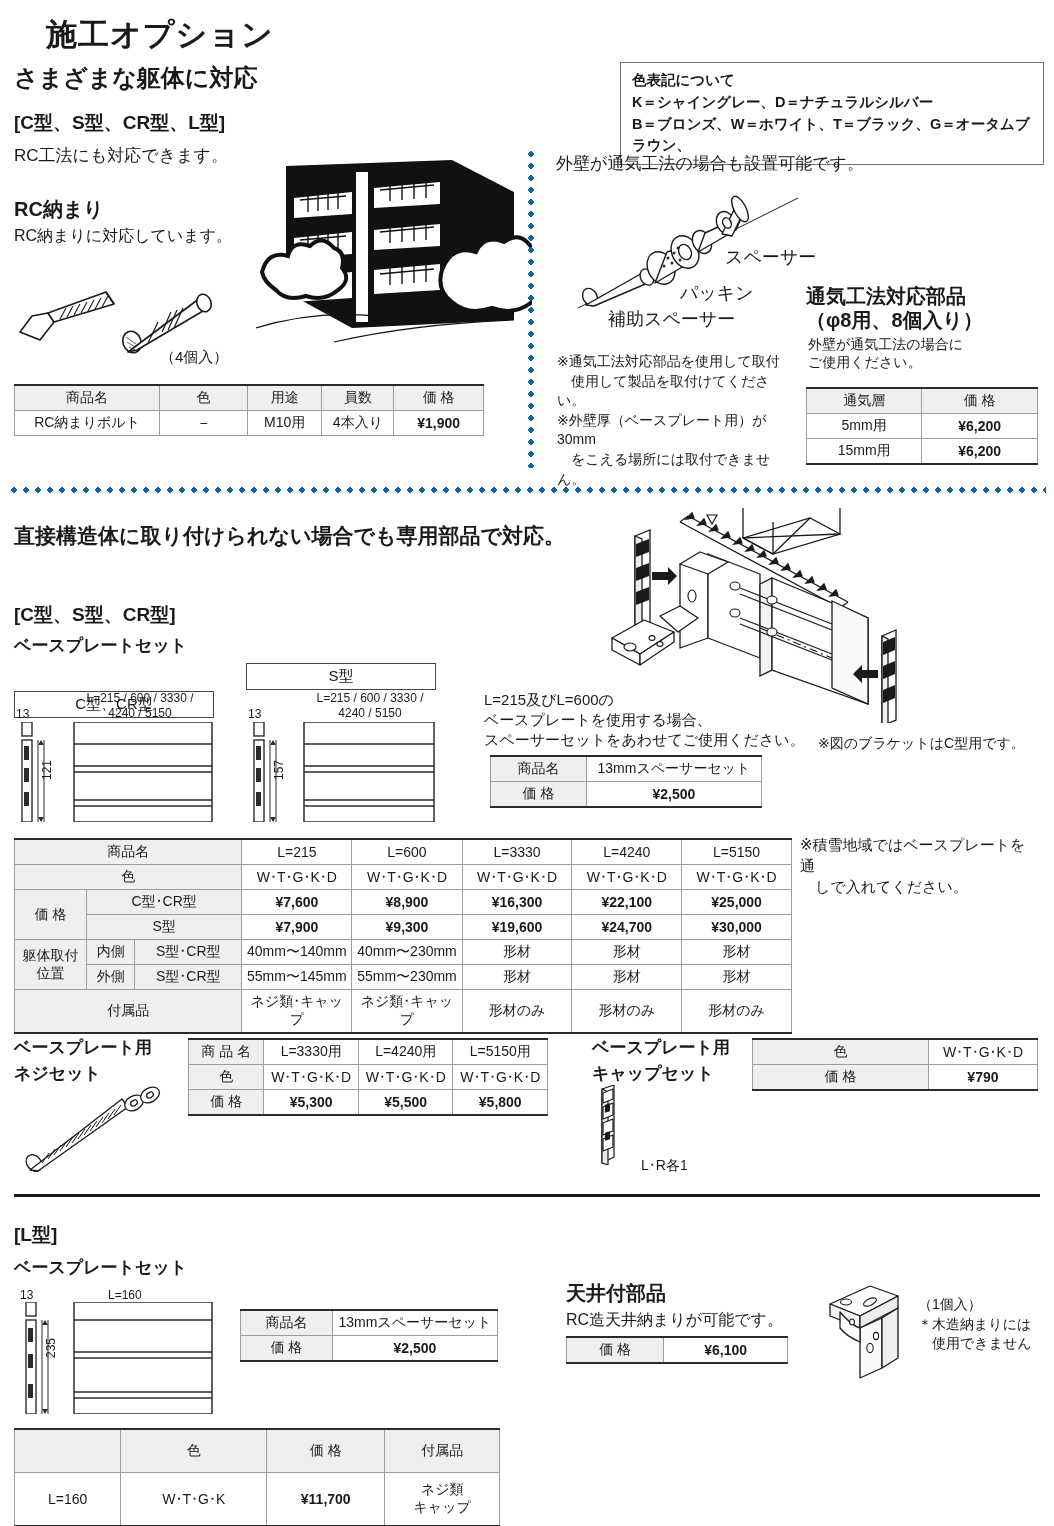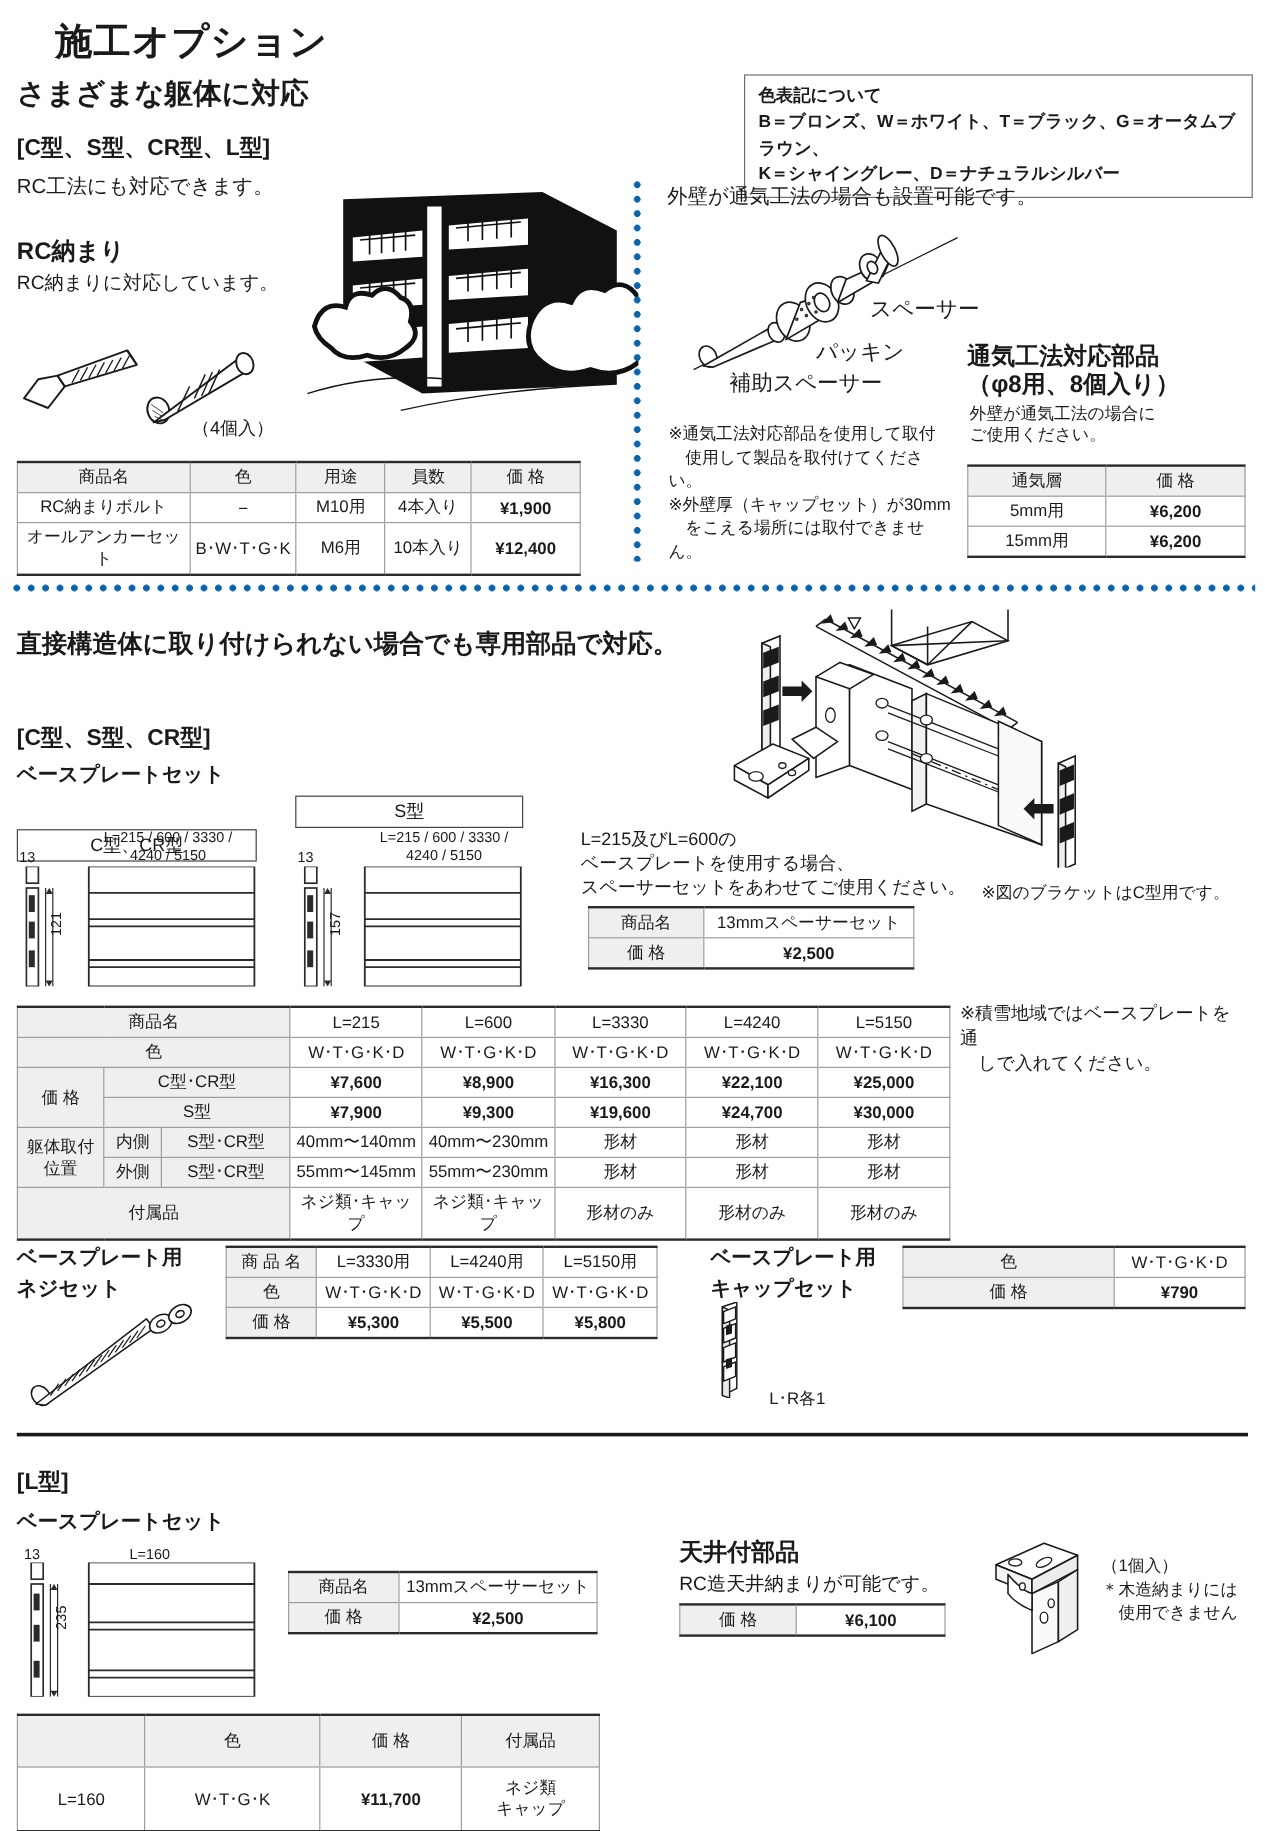--- a/index.html
+++ b/index.html
@@ -64,22 +64,22 @@
 </head>
 <body>
 
 <div class="abs page-title" style="left:14px;top:14px;margin-left:32px;">施工オプション</div>
 <div class="abs sub-title" style="left:14px;top:62px;">さまざまな躯体に対応</div>
 <div class="abs type-line" style="left:14px;top:110px;">[C型、S型、CR型、L型]</div>
 <div class="abs lead" style="left:14px;top:144px;">RC工法にも対応できます。</div>
 
 <div class="abs legend" style="left:620px;top:62px;width:400px;">
   <div>色表記について</div>
+  <div>K＝シャイングレー、D＝ナチュラルシルバー</div>
   <div>B＝ブロンズ、W＝ホワイト、T＝ブラック、G＝オータムブラウン、</div>
-  <div>K＝シャイングレー、D＝ナチュラルシルバー</div>
 </div>
 
 <div class="abs t20b" style="left:14px;top:196px;">RC納まり</div>
 <div class="abs t16" style="left:14px;top:226px;">RC納まりに対応しています。</div>
 
 <div class="abs" style="left:10px;top:250px;">
 <svg width="220" height="110" viewBox="0 0 220 110">
   <g fill="#fff" stroke="#1a1a1a" stroke-width="1.6" stroke-linejoin="round">
     <path d="M10 82 L22 66 L38 63 L44 72 L30 90 Z"></path>
     <path d="M38 63 L96 42 L104 54 L44 72 Z"></path>
@@ -182,27 +182,20 @@
       <th class="hd vl" style="width:75px;">員数</th>
       <th class="hd vl vr" style="width:90px;">価 格</th>
     </tr>
     <tr>
       <td class="vl">RC納まりボルト</td>
       <td class="vl">−</td>
       <td class="vl">M10用</td>
       <td class="vl">4本入り</td>
       <td class="vl vr bold">¥1,900</td>
     </tr>
-    <tr class="botline">
-      <td class="vl">オールアンカーセット</td>
-      <td class="vl">B･W･T･G･K</td>
-      <td class="vl">M6用</td>
-      <td class="vl">10本入り</td>
-      <td class="vl vr bold">¥12,400</td>
-    </tr>
   </tbody>
     </table>
 </div>
 
 <div class="abs dot-v" style="left:528px;top:148px;height:320px;"></div>
 
 <div class="abs lead" style="left:556px;top:152px;">外壁が通気工法の場合も設置可能です。</div>
 
 <div class="abs" style="left:560px;top:190px;">
 <svg width="250" height="130" viewBox="0 0 250 130">
@@ -236,21 +229,21 @@
   </g>
 </svg>
 </div>
 <div class="abs t13" style="left:725px;top:245px;">スペーサー</div>
 <div class="abs t13" style="left:680px;top:281px;">パッキン</div>
 <div class="abs t13" style="left:608px;top:307px;">補助スペーサー</div>
 
 <div class="abs t14 lh14" style="left:557px;top:352px;width:240px;">
   <div>※通気工法対応部品を使用して取付</div>
   <div>　使用して製品を取付けてください。</div>
-  <div>※外壁厚（キャップセット）が30mm</div>
+  <div>※外壁厚（ベースプレート用）が30mm</div>
   <div>　をこえる場所には取付できません。</div>
 </div>
 
 <div class="abs t20b" style="left:806px;top:283px;">通気工法対応部品</div>
 <div class="abs t20b" style="left:806px;top:307px;">（φ8用、8個入り）</div>
 <div class="abs t14" style="left:808px;top:336px;">外壁が通気工法の場合に</div>
 <div class="abs t14" style="left:808px;top:354px;">ご使用ください。</div>
 
 <div class="abs" style="left:806px;top:387px;">
   <table class="t" style="width:232px;">

